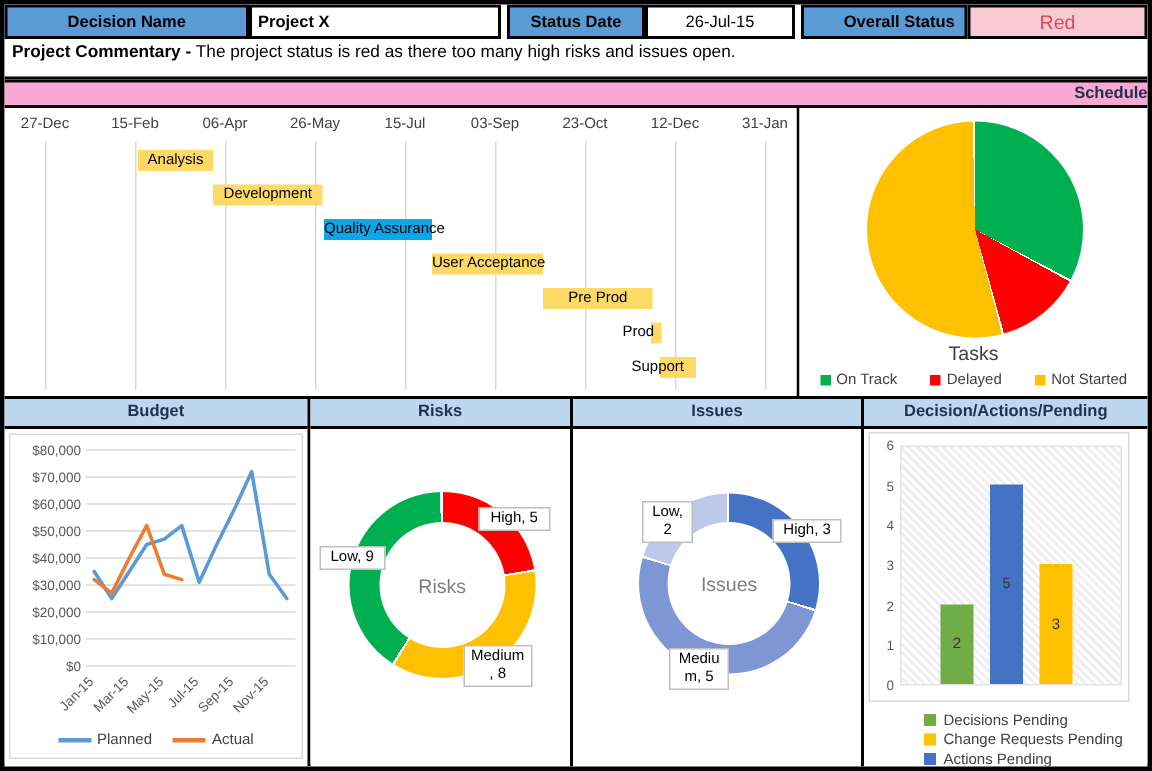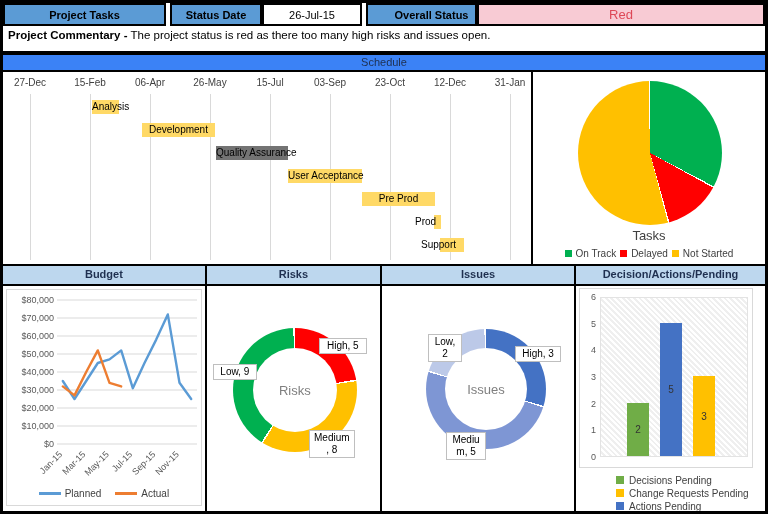--- a/index.html
+++ b/index.html
@@ -12,35 +12,35 @@
   .hbox.blue { background:#5B9BD5; font-weight:bold; justify-content:center; color:#000; }
   .hbox.white { background:#fff; font-weight:bold; padding-left:4px; }
   .hbox.center { justify-content:center; padding-left:0; }
   .gap { width:4px; }
 
   
   .commentary { height:27px; border-bottom:2px solid #000; font-size:11.5px; padding:3px 0 0 5px; background:#fff; }
   .commentary b { font-weight:bold; }
 
   
-  .section-header { height:19px; background:#3b82f6; border-top:2px solid #000; border-bottom:2px solid #000;
-    font-weight:normal; font-size:11px; color:#1F3050; text-align:center; line-height:15px; }
+  .section-header { height:19px; background:#f9a8d4; border-top:2px solid #000; border-bottom:2px solid #000;
+    font-weight:bold; font-size:11px; color:#1F3050; text-align:right; line-height:15px; }
 
   
   .schedule-body { height:194px; display:flex; border-bottom:2px solid #000; }
   .gantt { width:528px; position:relative; background:#fff; }
   .g-date { position:absolute; top:5px; width:60px; text-align:center; font-size:10px; color:#404040; }
   .g-line { position:absolute; width:1px; background:#D9D9D9; }
   .g-bar { position:absolute; height:14px; font-size:10px; line-height:14px; text-align:center; white-space:nowrap; color:#000; }
   .g-bar-label { position:absolute; height:14px; font-size:10px; line-height:14px; z-index:2; color:#000; white-space:nowrap; }
   .v-divider { width:2px; background:#000; }
   .pie-panel { flex:1; position:relative; background:#fff; }
   .pie { position:absolute; left:45px; top:9px; width:144px; height:144px; border-radius:50%; }
   .pie-title { position:absolute; top:156px; left:0; width:100%; text-align:center; font-size:13px; color:#404040; }
-  .pie-legend { position:absolute; bottom:5px; left:0; width:100%; display:flex; justify-content:center; gap:4px; }
+  .pie-legend { position:absolute; bottom:5px; left:0; width:100%; display:flex; justify-content:center; gap:22px; }
   .lg-item { display:flex; align-items:center; gap:4px; font-size:10px; color:#404040; }
   .lg-sq { width:7px; height:7px; display:inline-block; }
 
   
   .bottom { display:flex; height:245px; }
   .panel { position:relative; }
   .panel.bl { border-left:2px solid #000; }
   .panel-header { height:20px; background:#BDD7EE; border-bottom:2px solid #000; font-weight:bold; font-size:11px;
     color:#1F3050; text-align:center; line-height:17px; }
   .panel-body { position:relative; height:223px; background:#fff; }
@@ -69,21 +69,22 @@
   .bar-legend { position:absolute; left:40px; top:188px; }
   .bar-lg-row { display:flex; align-items:center; gap:5px; font-size:10px; color:#404040; height:12px; margin-bottom:1px; }
   .lg-sq8 { width:8px; height:8px; display:inline-block; }
 </style>
 </head>
 <body>
 
 <div class="dashboard">
 
   <div class="header-row">
-    <div class="hbox blue" style="width: 163px; background: rgb(91, 155, 213);">Project Tasks</div>
+    <div class="hbox blue" style="width: 163px; background: rgb(91, 155, 213);">Decision Name</div>
+    <div class="hbox white" style="width:168px">Project X</div>
     <div class="gap"></div>
     <div class="hbox blue" style="width: 92px; background: rgb(91, 155, 213);">Status Date</div>
     <div class="hbox white center" style="width:100px;font-weight:normal;">26-Jul-15</div>
     <div class="gap"></div>
     <div class="hbox blue" style="width: 111px; background: rgb(91, 155, 213); padding-left: 20px;">Overall Status</div>
     <div class="hbox center" id="statusBox" style="flex: 1 1 0%; font-size: 13px; background: rgb(248, 203, 212); color: rgb(222, 72, 87);">Red</div>
   </div>
 
   <div class="commentary">
     <b>Project Commentary -</b><span> The project status is red as there too many high risks and issues open.</span>
@@ -103,23 +104,23 @@
         <div class="g-date" style="left: 237px;">15-Jul</div>
         <div class="g-line" style="left: 267px; top: 22px; height: 166px;"></div>
         <div class="g-date" style="left: 297px;">03-Sep</div>
         <div class="g-line" style="left: 327px; top: 22px; height: 166px;"></div>
         <div class="g-date" style="left: 357px;">23-Oct</div>
         <div class="g-line" style="left: 387px; top: 22px; height: 166px;"></div>
         <div class="g-date" style="left: 417px;">12-Dec</div>
         <div class="g-line" style="left: 447px; top: 22px; height: 166px;"></div>
         <div class="g-date" style="left: 477px;">31-Jan</div>
         <div class="g-line" style="left: 507px; top: 22px; height: 166px;"></div>
-        <div class="g-bar" style="left: 89px; top: 28px; width: 27px; background: rgb(255, 217, 102);">Analysis</div>
+        <div class="g-bar" style="left: 89px; top: 28px; width: 50px; background: rgb(255, 217, 102);">Analysis</div>
         <div class="g-bar" style="left: 139px; top: 51px; width: 73px; background: rgb(255, 217, 102);">Development</div>
-        <div class="g-bar" style="left: 213px; top: 74px; width: 72px; background: #737373;">Quality Assurance</div>
+        <div class="g-bar" style="left: 213px; top: 74px; width: 72px; background: #0ea5e9;">Quality Assurance</div>
         <div class="g-bar" style="left: 285px; top: 97px; width: 74px; background: rgb(255, 217, 102);">User Acceptance</div>
         <div class="g-bar" style="left: 359px; top: 120px; width: 73px; background: rgb(255, 217, 102);">Pre Prod</div>
         <div class="g-bar" style="left: 431px; top: 143px; width: 7px; background: rgb(255, 217, 102);"></div>
         <div class="g-bar-label" style="left: 412px; top: 143px;">Prod</div>
         <div class="g-bar" style="left: 437px; top: 166px; width: 24px; background: rgb(255, 217, 102);"></div>
         <div class="g-bar-label" style="left: 418px; top: 166px;">Support</div>
       </div>
     <div class="v-divider"></div>
     <div class="pie-panel">
       <div class="pie" id="tasksPie" style="background: conic-gradient(rgb(0, 176, 80) 0deg, rgb(0, 176, 80) 117.6deg, rgb(255, 255, 255) 117.6deg, rgb(255, 255, 255) 118.8deg, rgb(255, 0, 0) 118.8deg, rgb(255, 0, 0) 164.4deg, rgb(255, 255, 255) 164.4deg, rgb(255, 255, 255) 165.6deg, rgb(255, 192, 0) 165.6deg, rgb(255, 192, 0) 358.8deg, rgb(255, 255, 255) 358.8deg, rgb(255, 255, 255) 360deg);"></div>

